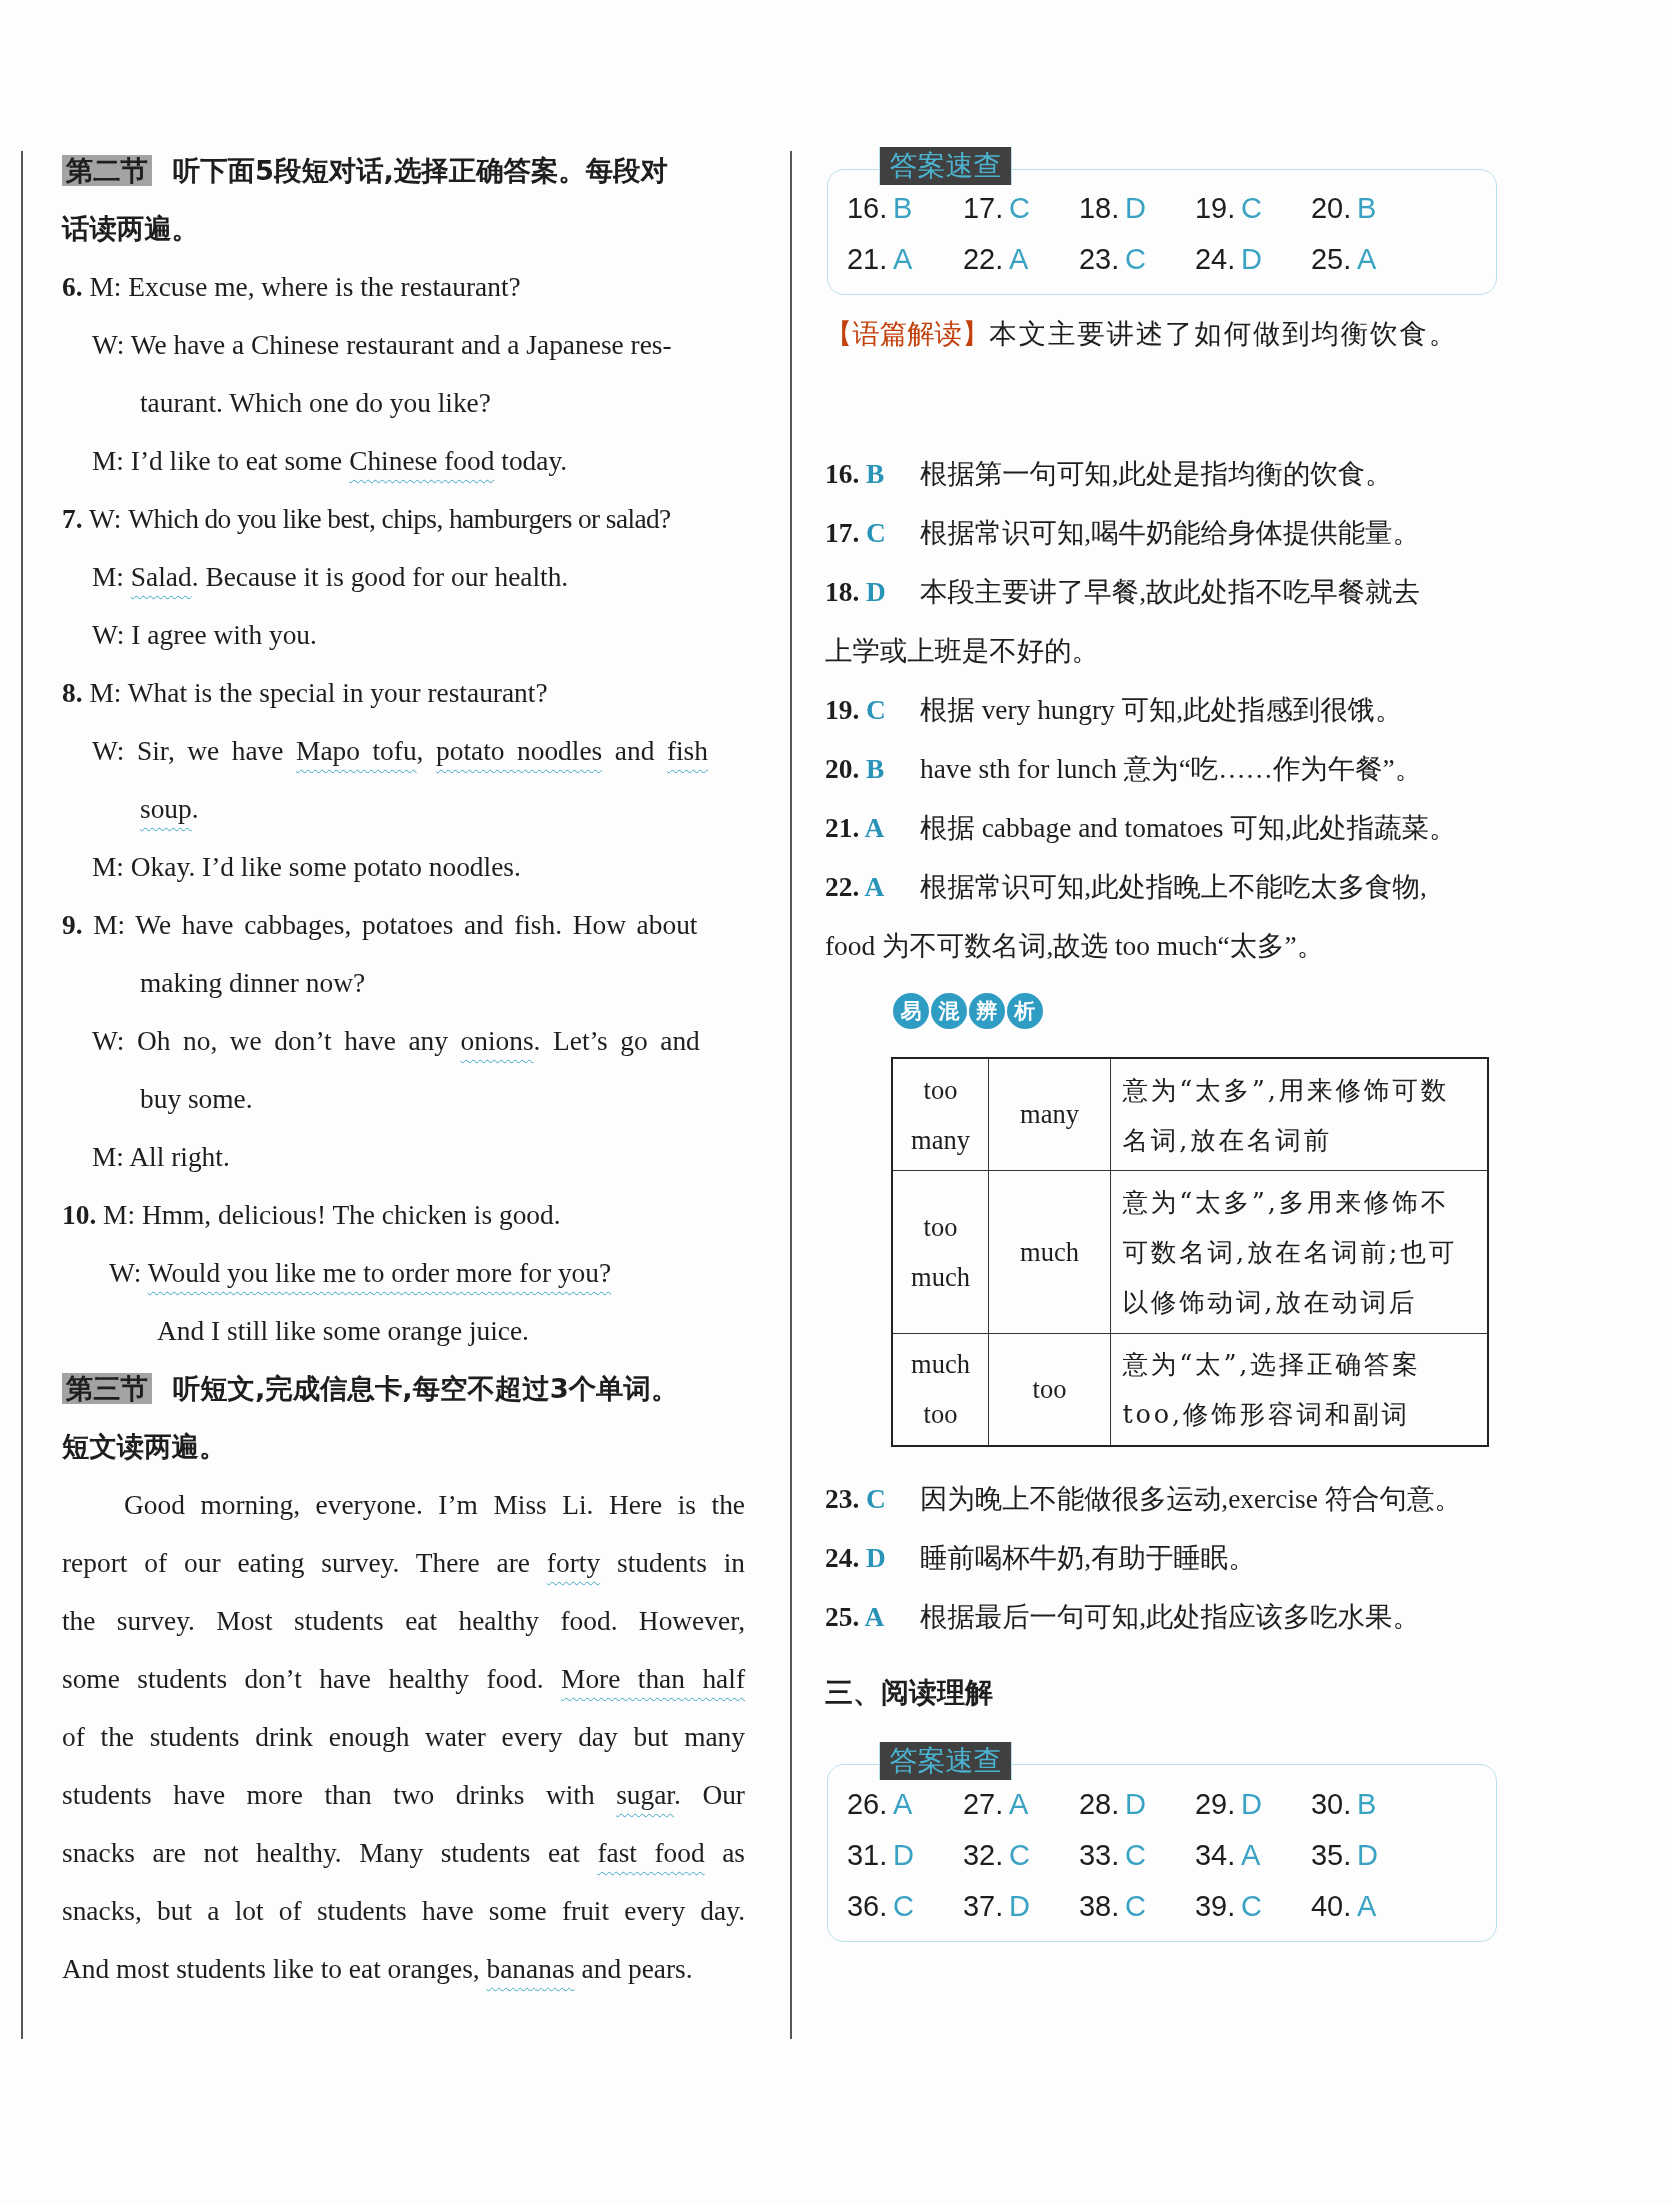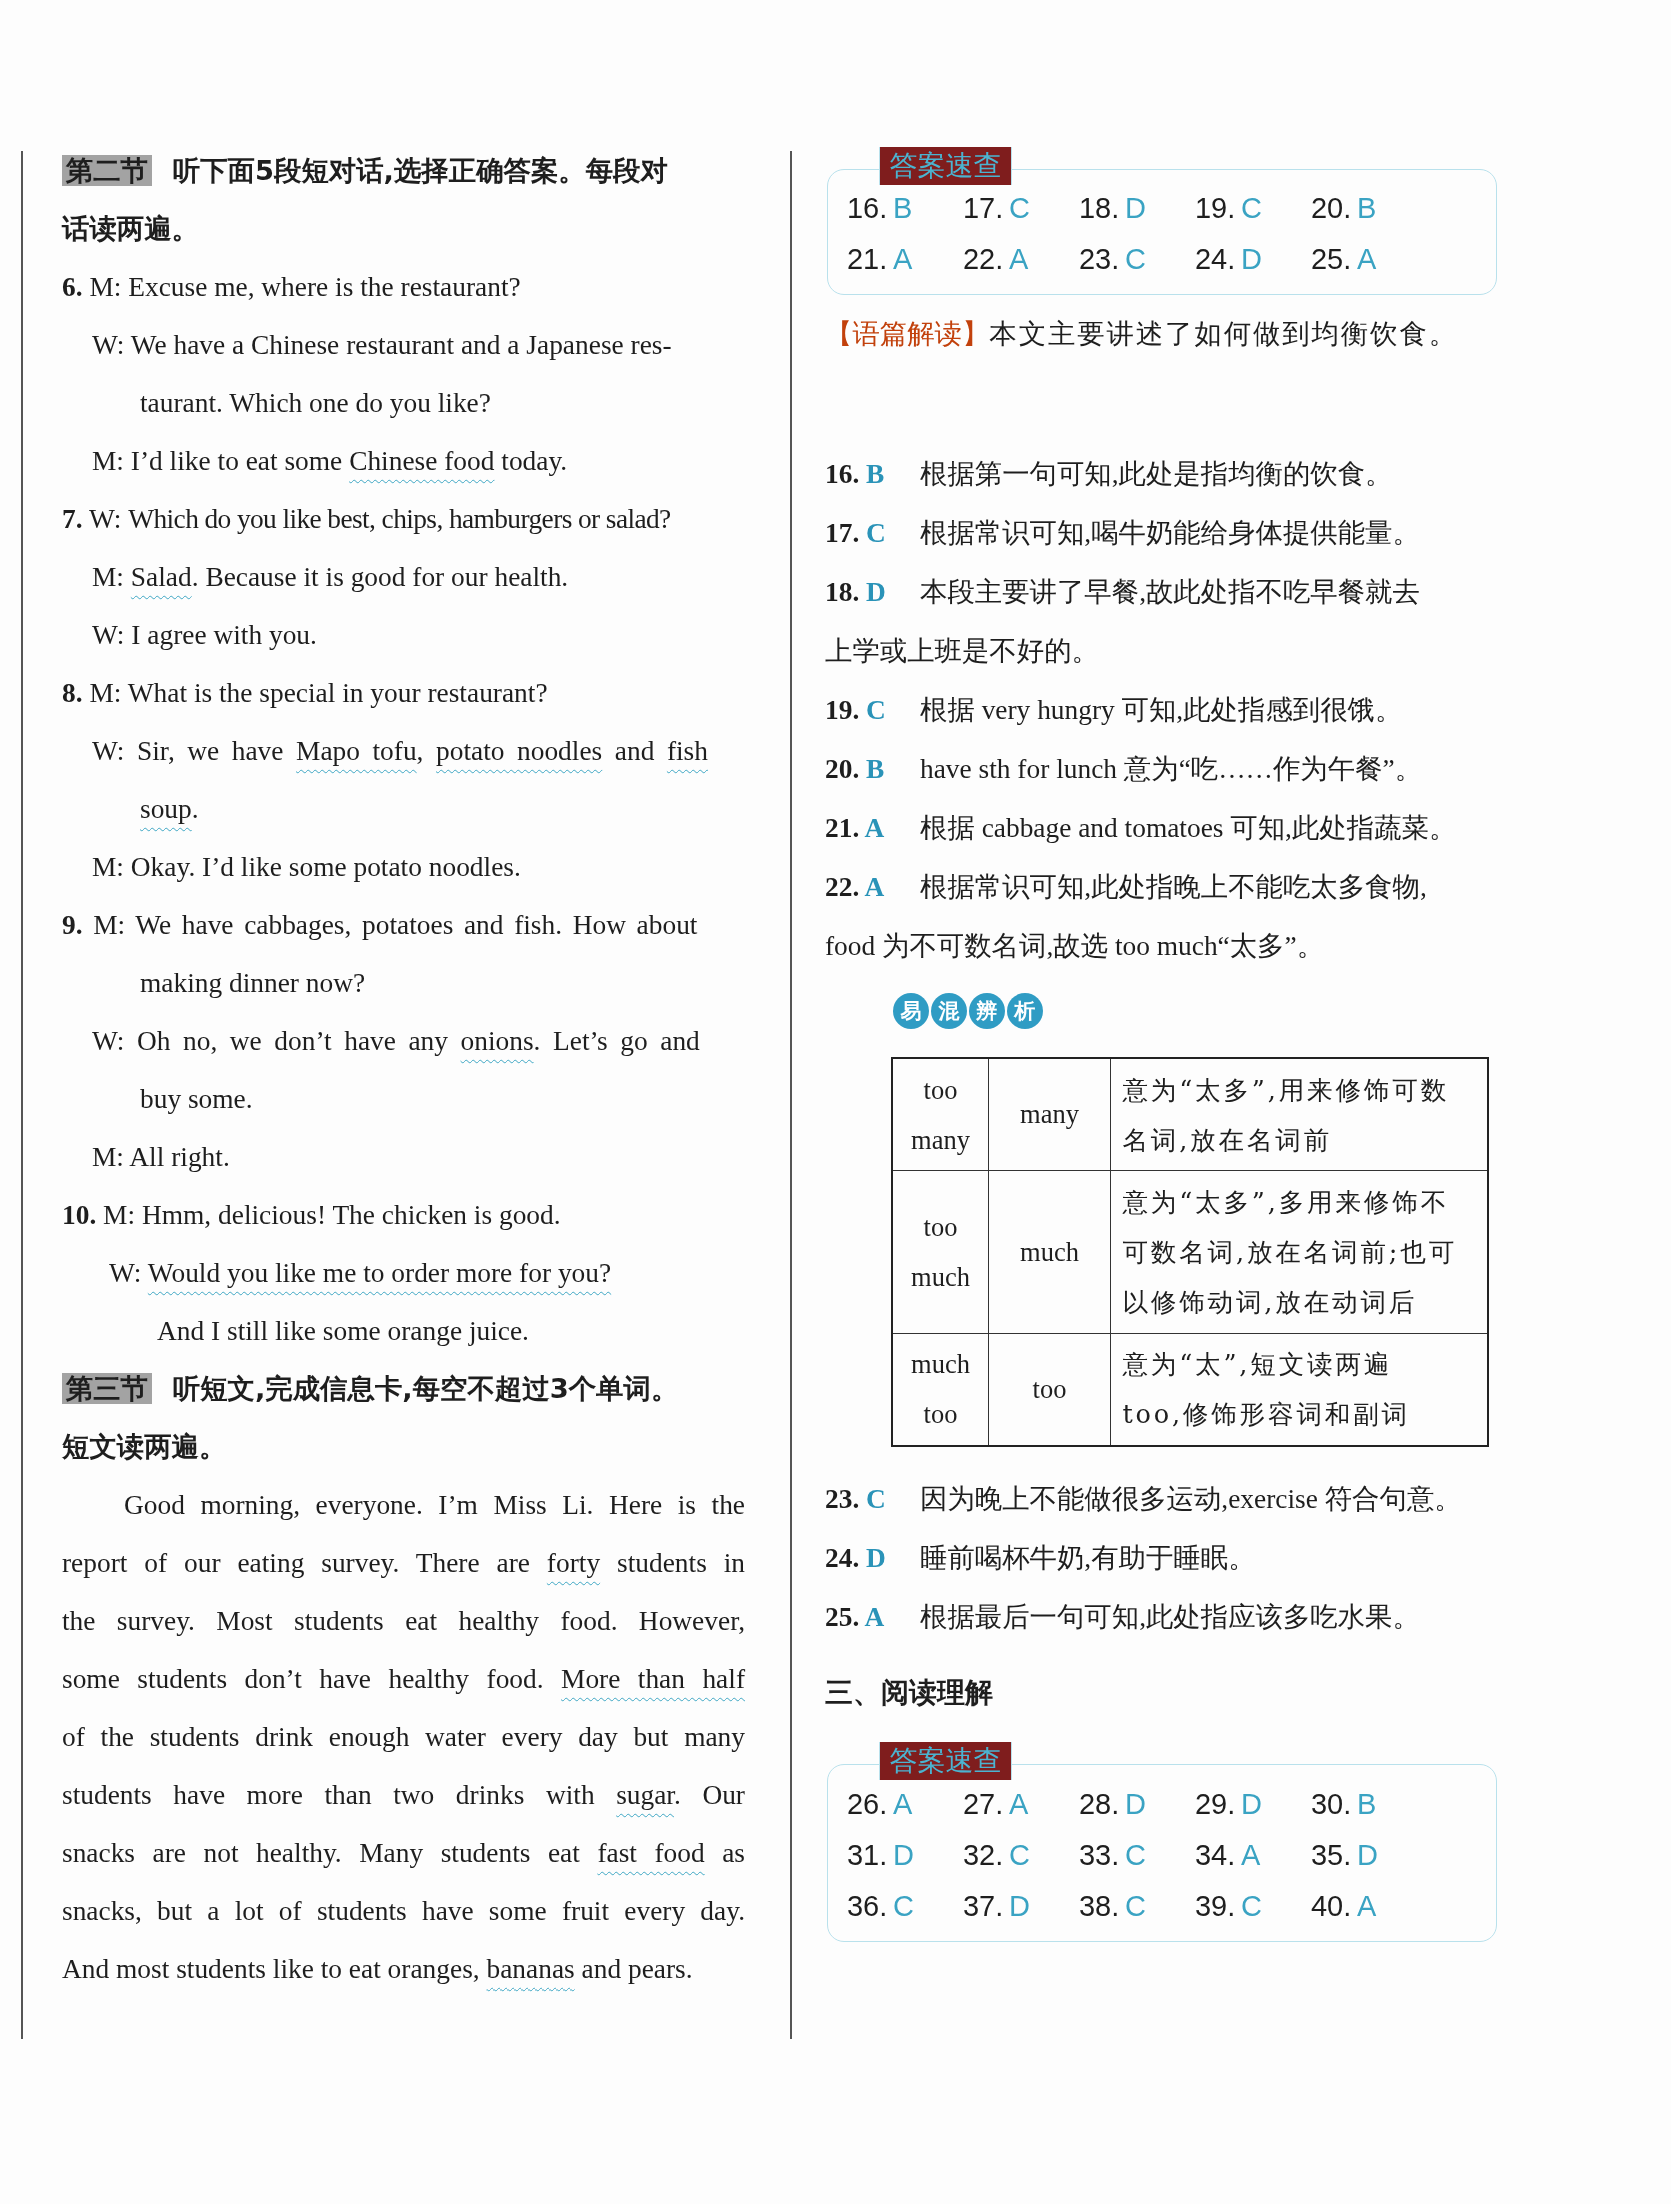--- a/index.html
+++ b/index.html
@@ -14,21 +14,21 @@
   .sec-head .tag{background:#a3a3a3;padding:0 3.8px;margin-right:21px;}
   .num{font-weight:bold;}
   .ind1{padding-left:30px;}
   .ind2{padding-left:78px;}
   .ind3{padding-left:47px;}
   .ind4{padding-left:95px;}
   .wavy{text-decoration:underline wavy #3ea7c4;text-decoration-thickness:1.4px;text-underline-offset:8.5px;}
   .para-indent{text-indent:62px;}
   .r-head{font-family:"DejaVu Sans","Liberation Sans",sans-serif;font-size:28px;font-weight:bold;height:66px;line-height:66px;}
   .akbox{position:relative;border:1.9px solid #b9e1ec;border-radius:17px;margin:26.5px 0 0 1.9px;width:668px;padding:13.2px 0 9.5px 0;}
-  .akbox .ttl{position:absolute;top:-23px;left:51px;background:#7f1d1d;padding:0 9.5px;font-family:"DejaVu Sans",sans-serif;font-size:28px;color:#4bb3d0;border-left:1.9px solid #b9e1ec;border-right:1.9px solid #b9e1ec;line-height:38px;}
+  .akbox .ttl{position:absolute;top:-23px;left:51px;background:#404040;padding:0 9.5px;font-family:"DejaVu Sans",sans-serif;font-size:28px;color:#4bb3d0;border-left:1.9px solid #b9e1ec;border-right:1.9px solid #b9e1ec;line-height:38px;}
   .akrow{display:flex;font-family:"Liberation Sans","DejaVu Sans",sans-serif;font-size:29px;height:51px;line-height:51px;padding-left:19px;align-items:flex-end;}
   .akitem{width:116px;}
   .akitem .n{color:#1e1e1e;}
   .akitem .a{color:#3aa3c3;margin-left:5.7px;}
   .cyan{color:#2a93b8;}
   .intro{font-size:27.4px;line-height:58px;height:58px;white-space:nowrap;margin-top:9.5px;}
   .intro .lbl{font-family:Liberation Sans, sans-serif;color:#c2410c;}
   .exp{font-size:27.4px;line-height:59px;height:59px;white-space:nowrap;}
   .exp .num{display:inline-block;width:95px;}
   .badge{display:flex;gap:1.9px;margin:17px 0 0 68px;height:47px;}
@@ -144,21 +144,21 @@
       <td class="use"><span>意为“太多”,用来修饰可数</span><br><span>名词,放在名词前</span></td>
     </tr>
     <tr>
       <td class="ph"><span>too</span><br><span>much</span></td>
       <td class="hw">much</td>
       <td class="use"><span>意为“太多”,多用来修饰不</span><br><span>可数名词,放在名词前;也可</span><br><span>以修饰动词,放在动词后</span></td>
     </tr>
     <tr>
       <td class="ph"><span>much</span><br><span>too</span></td>
       <td class="hw">too</td>
-      <td class="use"><span>意为“太”,短文读两遍</span><br><span>too,修饰形容词和副词</span></td>
+      <td class="use"><span>意为“太”,选择正确答案</span><br><span>too,修饰形容词和副词</span></td>
     </tr>
   </tbody>
     </table>
 
   <div style="height:23px"></div>
   <div class="exp"><span class="num"><span>23.</span> <span class="cyan">C</span></span><span>因为晚上不能做很多运动,exercise 符合句意。</span></div>
   <div class="exp"><span class="num"><span>24.</span> <span class="cyan">D</span></span><span>睡前喝杯牛奶,有助于睡眠。</span></div>
   <div class="exp"><span class="num"><span>25.</span> <span class="cyan">A</span></span><span>根据最后一句可知,此处指应该多吃水果。</span></div>
 
   <div class="r-head" style="margin-top:13.2px">三、阅读理解</div>

